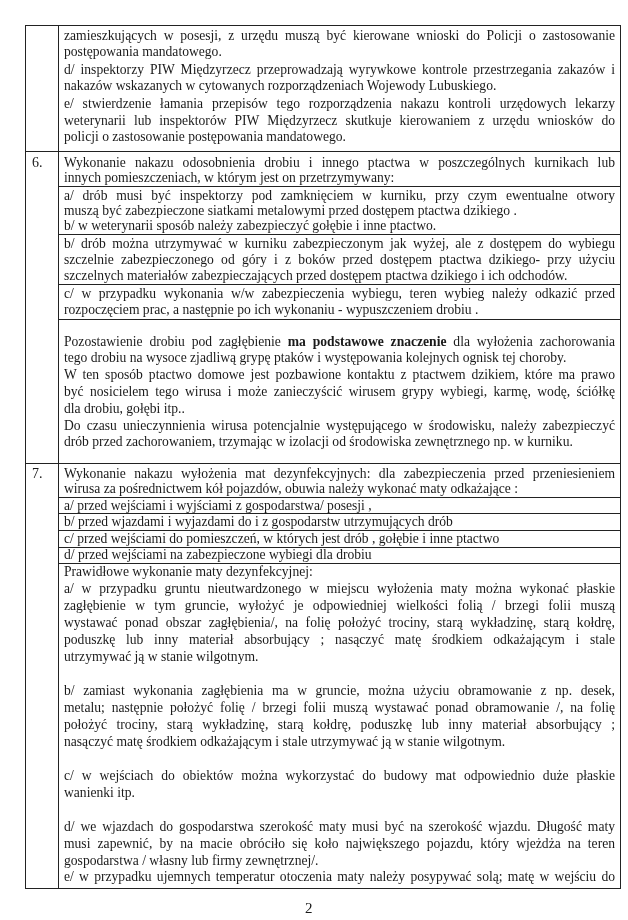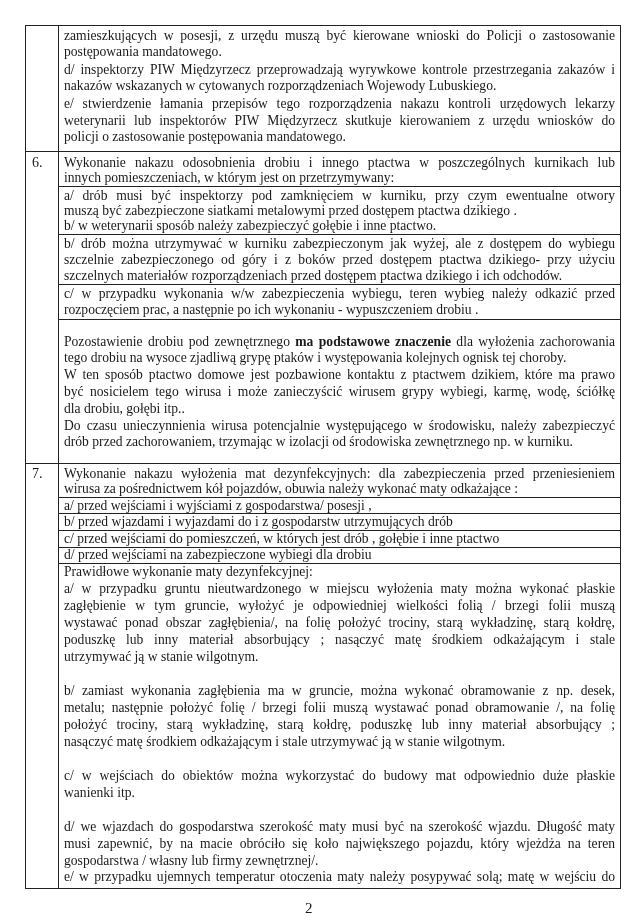--- a/index.html
+++ b/index.html
@@ -56,26 +56,26 @@
     <div class="num" style="top:155px">6.</div>
     <div class="line j" style="top:155px">Wykonanie nakazu odosobnienia drobiu i innego ptactwa w poszczególnych kurnikach lub</div>
     <div class="line" style="top:170px">innych pomieszczeniach, w którym jest on przetrzymywany:</div>
 
     <div class="line j" style="top:188px">a/ drób musi być inspektorzy pod zamknięciem w kurniku, przy czym ewentualne otwory</div>
     <div class="line" style="top:203px">muszą być  zabezpieczone siatkami metalowymi przed dostępem ptactwa dzikiego  .</div>
     <div class="line" style="top:218px">b/ w weterynarii sposób należy zabezpieczyć gołębie i inne ptactwo.</div>
 
     <div class="line j" style="top:236px">b/ drób można utrzymywać w kurniku zabezpieczonym jak wyżej,  ale z dostępem do wybiegu</div>
     <div class="line j" style="top:252px">szczelnie zabezpieczonego od góry i z boków przed dostępem ptactwa dzikiego- przy użyciu</div>
-    <div class="line" style="top:268px">szczelnych materiałów rozporządzeniach przed dostępem ptactwa dzikiego i ich odchodów.</div>
+    <div class="line" style="top:268px">szczelnych materiałów zabezpieczających przed dostępem ptactwa dzikiego i ich odchodów.</div>
 
     <div class="line j" style="top:286px">c/ w przypadku wykonania w/w zabezpieczenia wybiegu, teren wybieg należy  odkazić przed</div>
     <div class="line" style="top:302px">rozpoczęciem prac, a następnie po ich wykonaniu - wypuszczeniem drobiu .</div>
 
-    <div class="line j" style="top:334px"><span>Pozostawienie drobiu pod zewnętrznego </span><b>ma podstawowe znaczenie</b><span> dla wyłożenia zachorowania</span></div>
+    <div class="line j" style="top:334px"><span>Pozostawienie drobiu pod zagłębienie </span><b>ma podstawowe znaczenie</b><span> dla wyłożenia zachorowania</span></div>
     <div class="line" style="top:350px">tego drobiu na wysoce zjadliwą grypę ptaków i występowania kolejnych ognisk tej choroby.</div>
     <div class="line j" style="top:367px">W ten sposób ptactwo domowe  jest pozbawione kontaktu z ptactwem dzikiem, które ma prawo</div>
     <div class="line j" style="top:384px">być nosicielem tego wirusa i może zanieczyścić wirusem grypy wybiegi, karmę, wodę, ściółkę</div>
     <div class="line" style="top:401px">dla drobiu, gołębi itp..</div>
     <div class="line j" style="top:418px">Do czasu unieczynnienia wirusa potencjalnie występującego w środowisku, należy zabezpieczyć</div>
     <div class="line" style="top:434px">drób przed zachorowaniem,  trzymając  w izolacji od środowiska  zewnętrznego np. w kurniku.</div>
   </div>
 
   <div>
     <div class="num" style="top:466px">7.</div>
@@ -88,21 +88,21 @@
     <div class="line" style="top:547px">d/ przed wejściami na zabezpieczone wybiegi dla drobiu</div>
 
     <div class="line" style="top:564px">Prawidłowe wykonanie maty dezynfekcyjnej:</div>
 
     <div class="line j" style="top:581px">a/ w przypadku gruntu nieutwardzonego w miejscu wyłożenia maty można wykonać płaskie</div>
     <div class="line j" style="top:598px">zagłębienie w tym gruncie, wyłożyć je odpowiedniej wielkości folią / brzegi folii muszą</div>
     <div class="line j" style="top:615px">wystawać ponad obszar zagłębienia/, na folię położyć trociny, starą wykładzinę, starą kołdrę,</div>
     <div class="line j" style="top:632px">poduszkę lub inny materiał absorbujący ;  nasączyć matę  środkiem  odkażającym i stale</div>
     <div class="line" style="top:649px">utrzymywać ją w stanie wilgotnym.</div>
 
-    <div class="line j" style="top:683px">b/ zamiast wykonania zagłębienia ma w gruncie, można wykonać obramowanie z np. desek,</div>
+    <div class="line j" style="top:683px">b/ zamiast wykonania zagłębienia ma w gruncie, można użyciu obramowanie z np. desek,</div>
     <div class="line j" style="top:700px">metalu;  następnie położyć folię / brzegi folii muszą wystawać ponad obramowanie /, na folię</div>
     <div class="line j" style="top:717px">położyć trociny, starą wykładzinę, starą kołdrę, poduszkę lub inny materiał absorbujący ;</div>
     <div class="line" style="top:734px">nasączyć matę  środkiem  odkażającym i stale utrzymywać ją w stanie wilgotnym.</div>
 
     <div class="line j" style="top:768px">c/ w wejściach do obiektów można wykorzystać do budowy mat odpowiednio duże płaskie</div>
     <div class="line" style="top:785px">wanienki itp.</div>
 
     <div class="line j" style="top:819px">d/ we wjazdach do gospodarstwa szerokość maty musi być na szerokość wjazdu. Długość maty</div>
     <div class="line j" style="top:836px">musi zapewnić, by na macie obróciło się koło największego pojazdu, który wjeżdża na teren</div>
     <div class="line" style="top:853px">gospodarstwa / własny lub firmy zewnętrznej/.</div>

